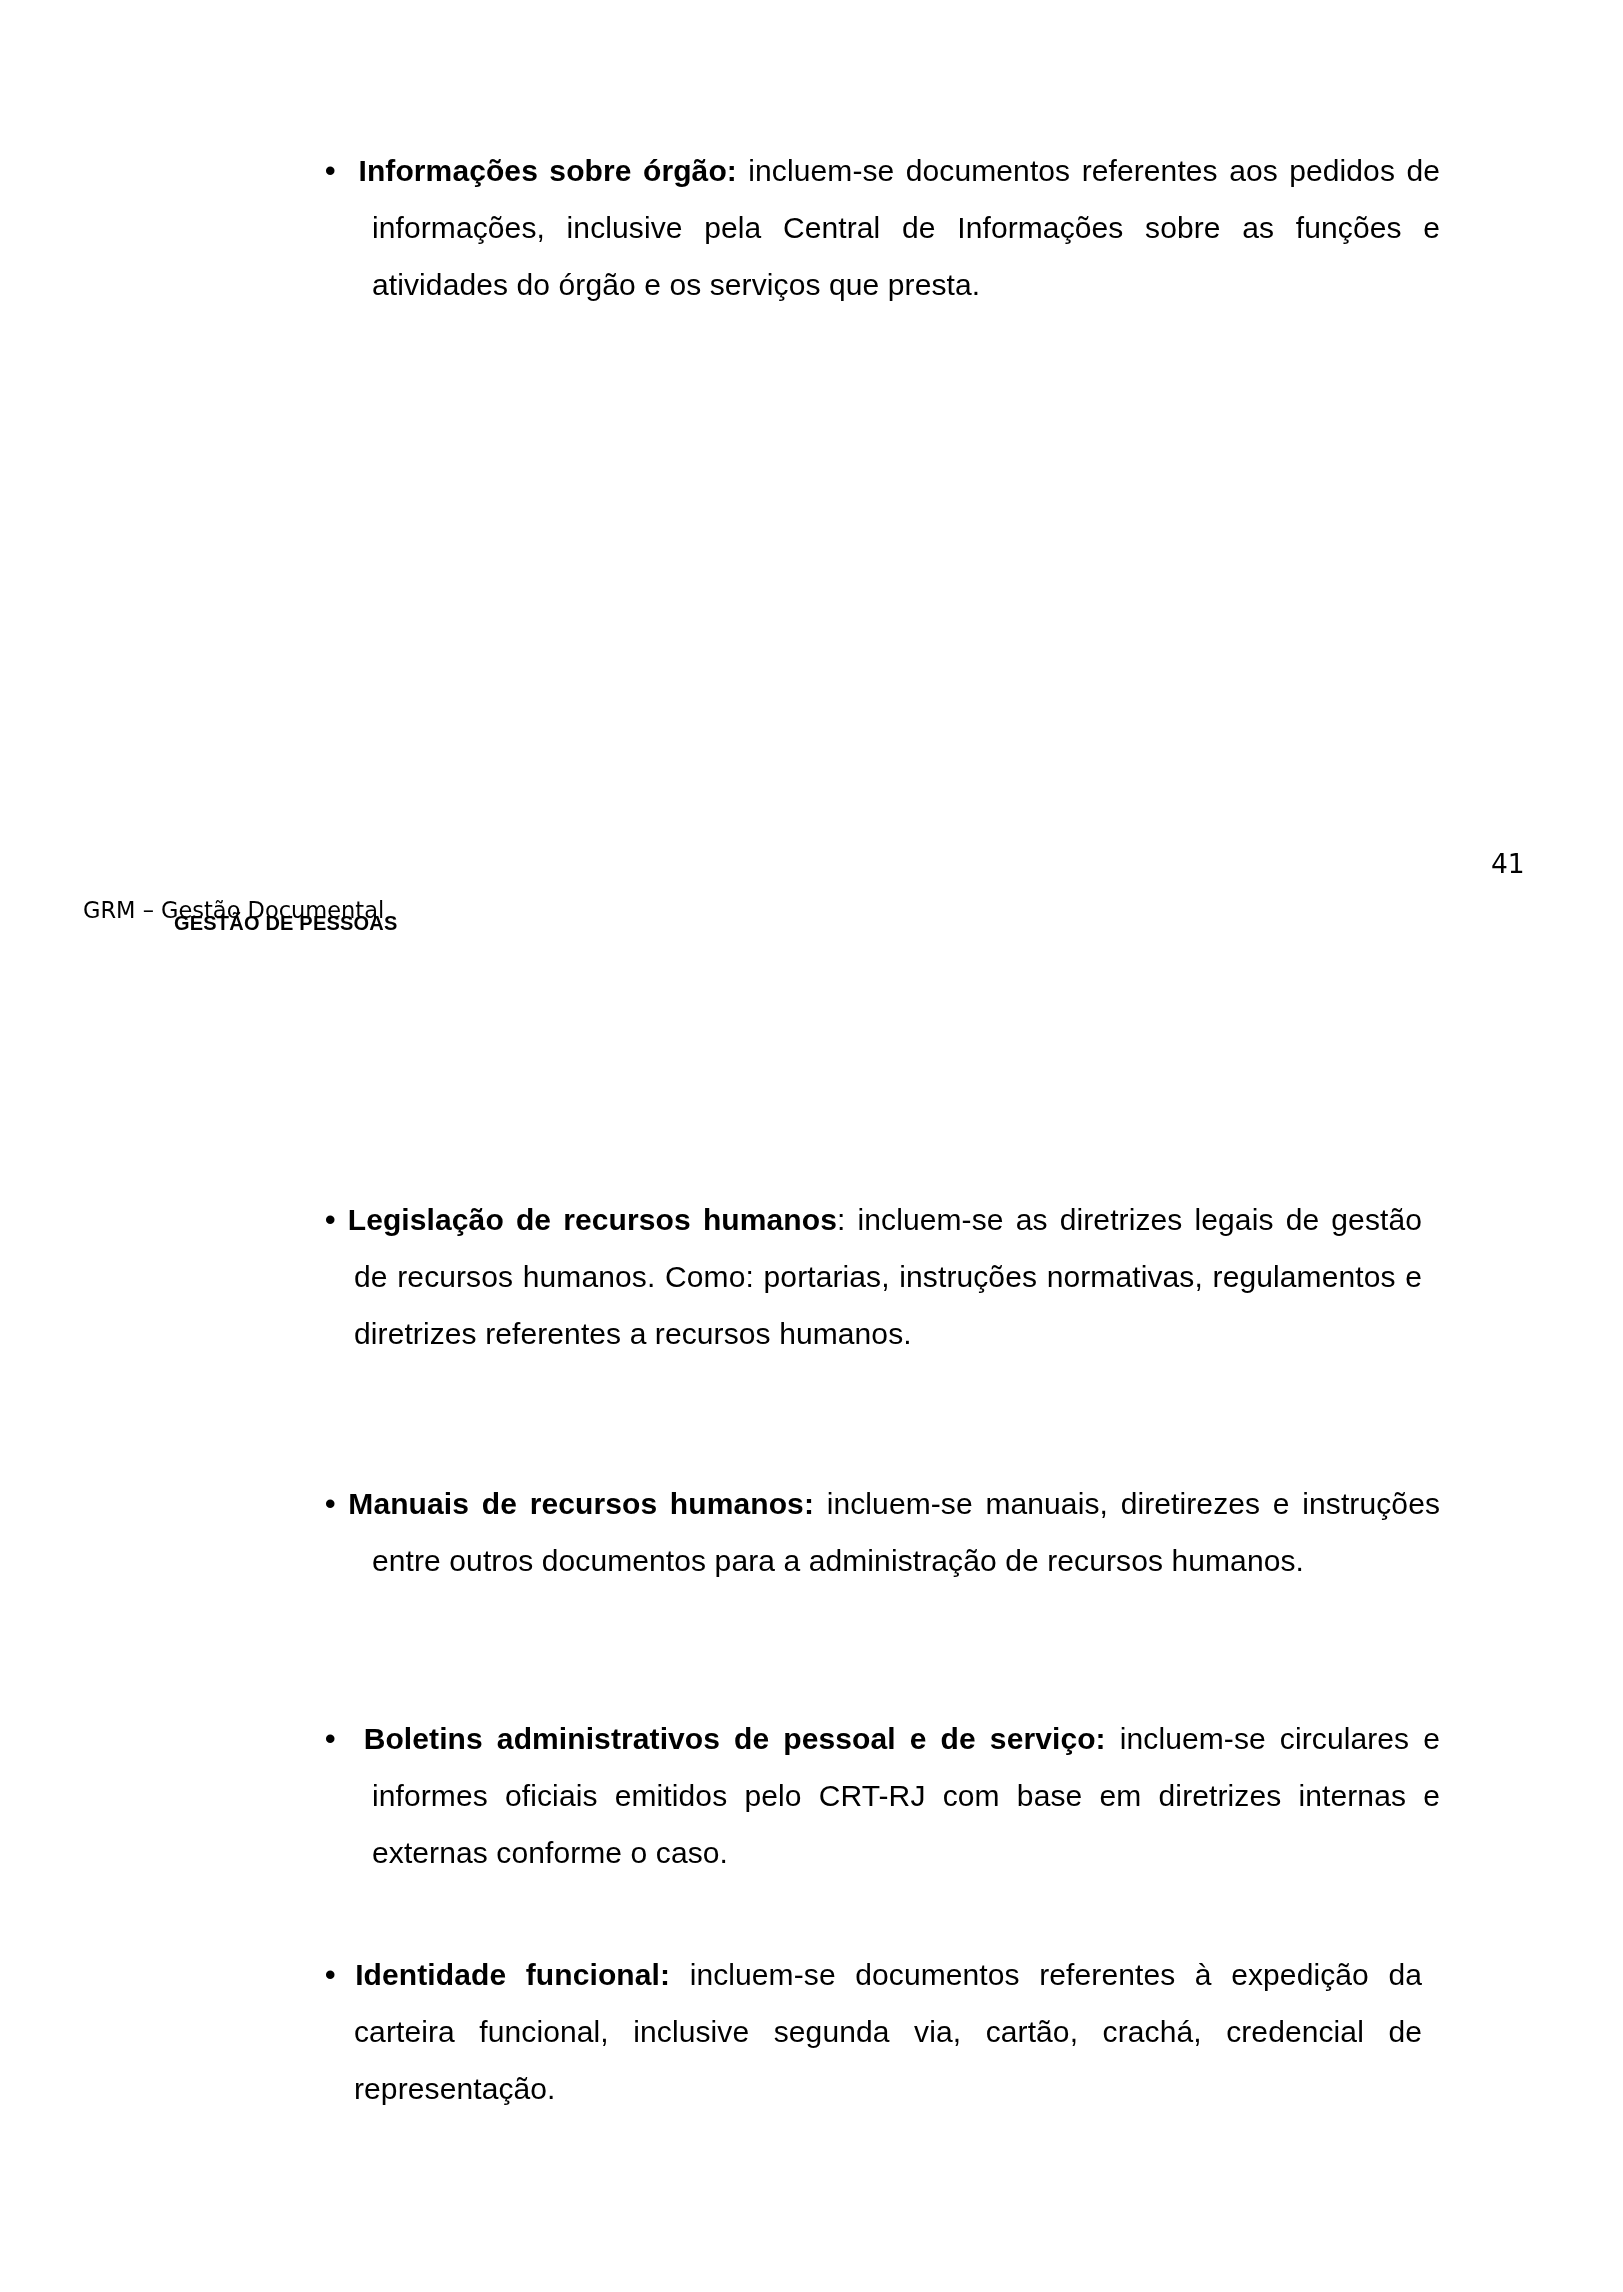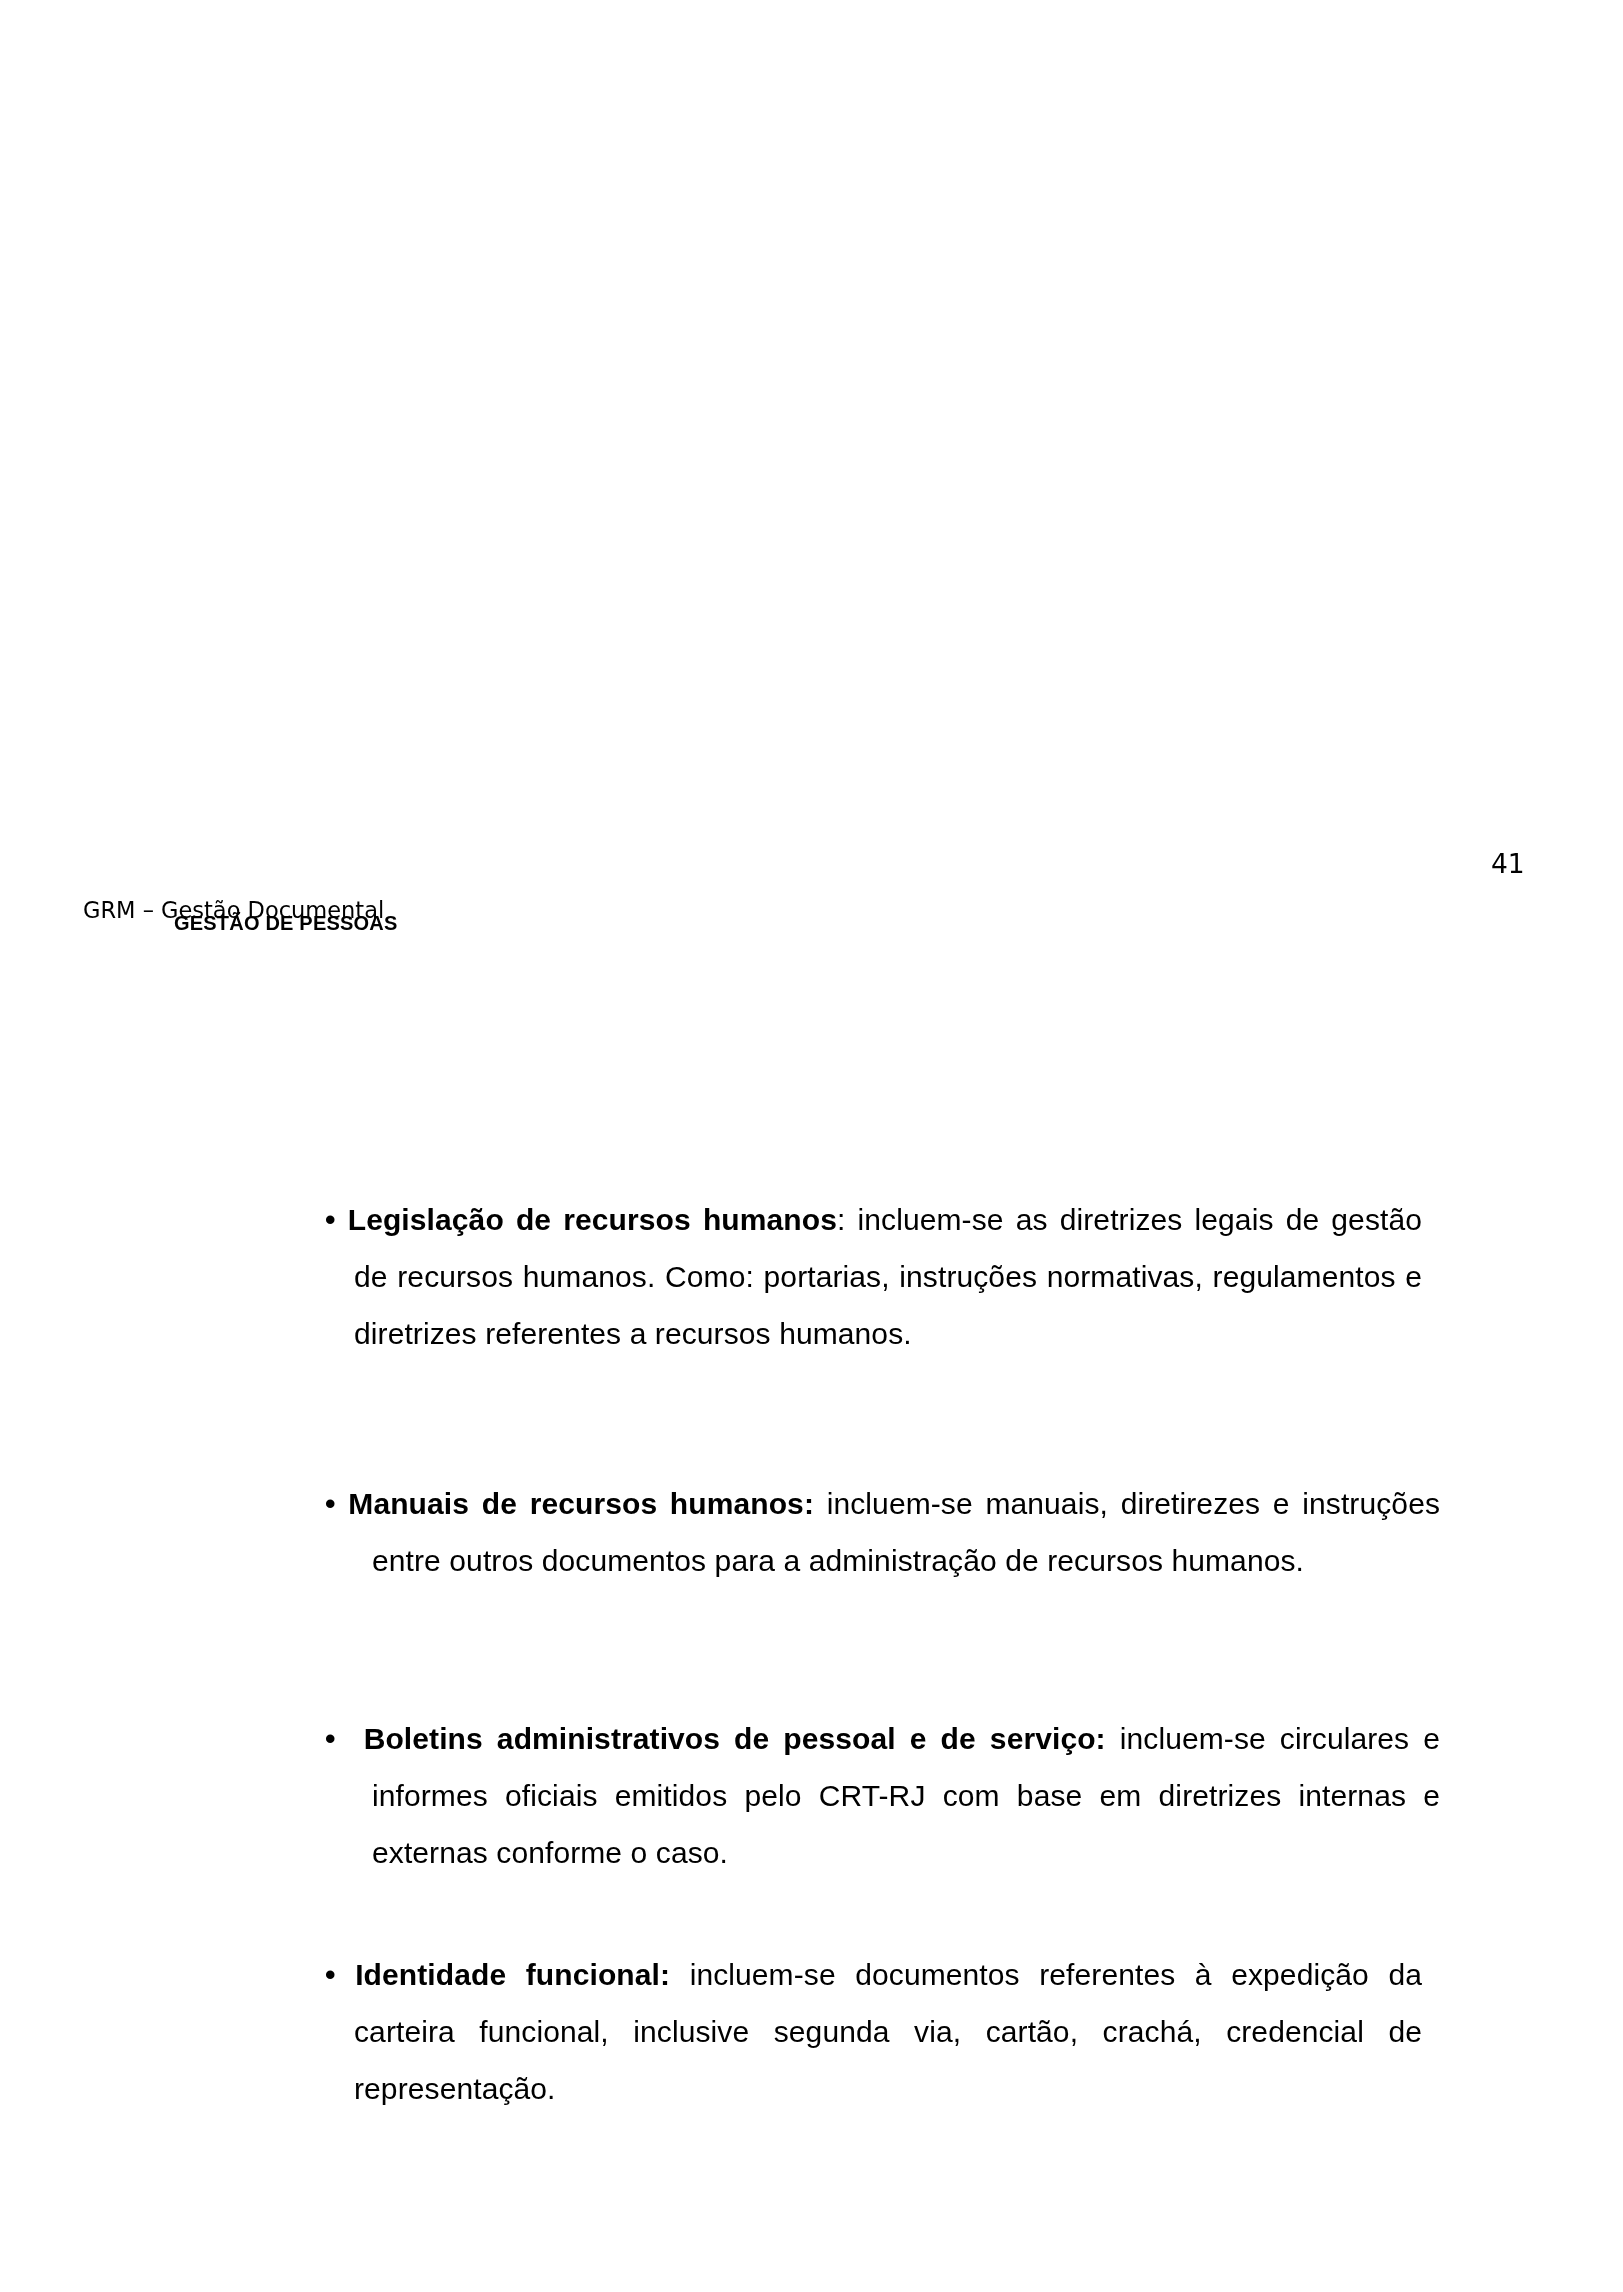--- a/index.html
+++ b/index.html
@@ -95,20 +95,23 @@
     width: 1219px;
     text-align: justify;
     text-justify: inter-word;
   }
 </style>
 </head>
 <body>
 
 <div class="page">
 
+  <div class="txt bullet-para" style="top:142px;">
+    <span class="bullet-mark">•</span>&nbsp;&nbsp;<b>Informações sobre órgão:</b><span> incluem-se documentos referentes aos pedidos de informações, inclusive pela Central de Informações sobre as funções e atividades do órgão e os serviços que presta.</span>
+  </div>
 
 
 
   <div class="page-number">41</div>
 
   <div class="running-header">GRM – Gestão Documental</div>
 
   <div class="section-heading">GESTÃO DE PESSOAS</div>
 
 

